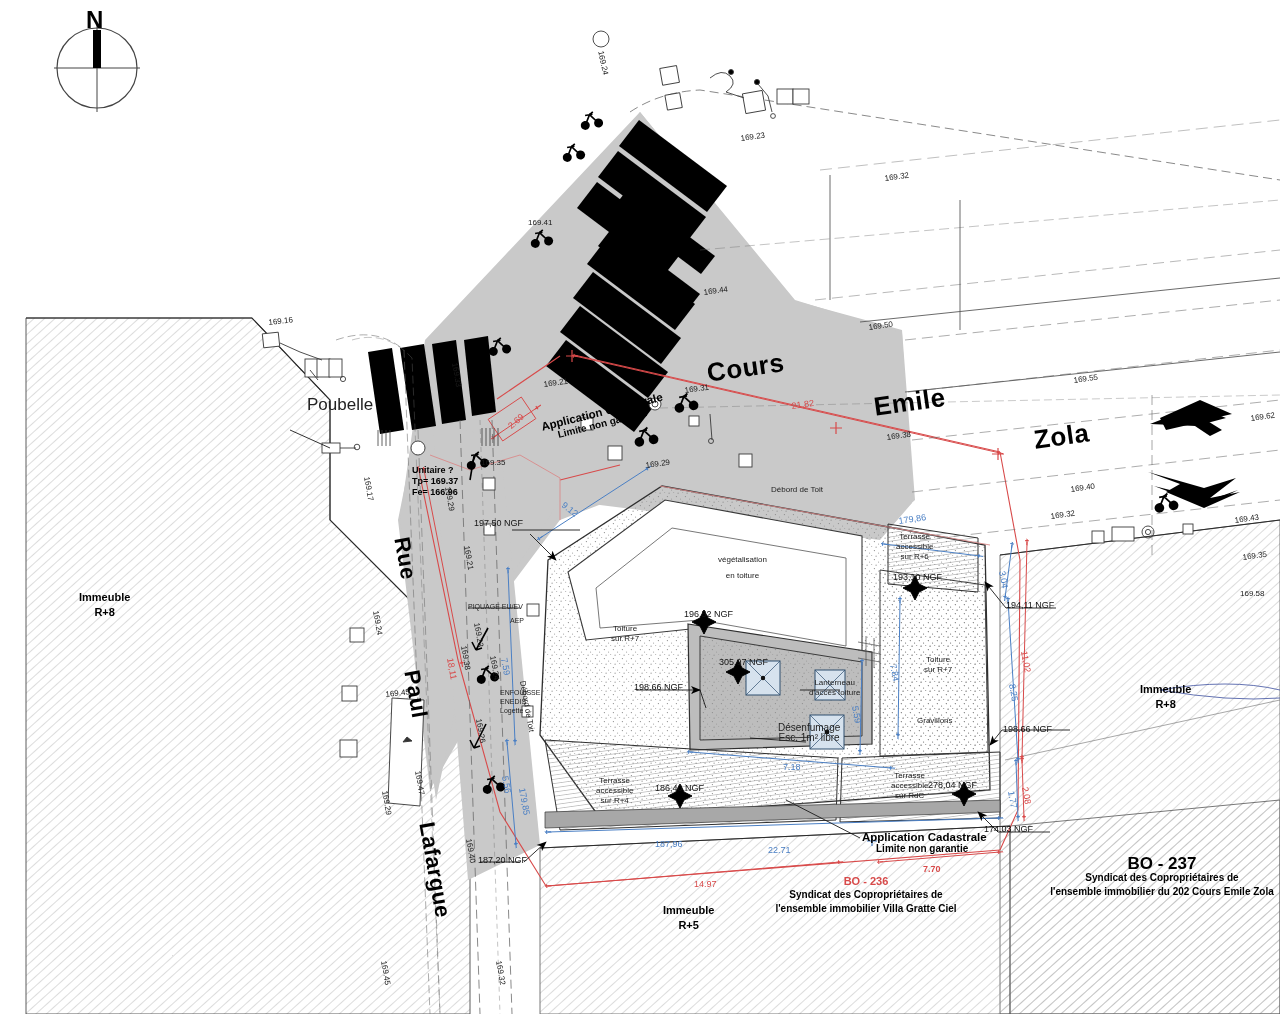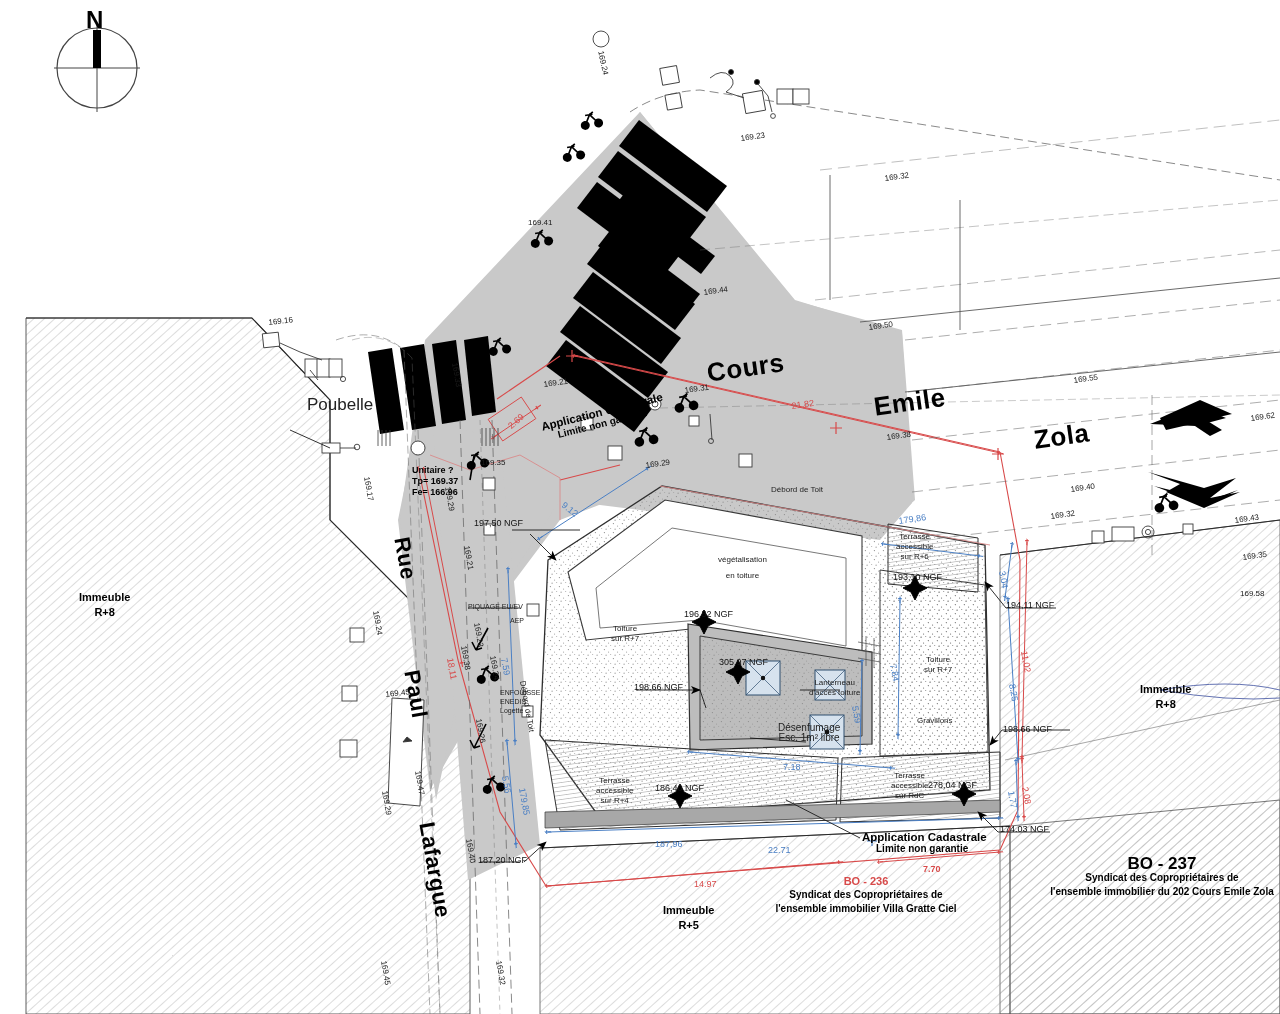--- a/index.html
+++ b/index.html
@@ -417,21 +417,21 @@
       <div class="lbl note ctr" style="left: 917px; top: 716px; transform-origin: left top;;font-size:8px;line-height:10px;">Gravillons</div>
       <div class="lbl note ctr" style="left: 771px; top: 485px; transform-origin: left top;;font-size:8px;line-height:10px;">Débord  de  Toit</div>
       <div class="lbl ngf" style="left: 684px; top: 609px; transform-origin: left top;;font-size:9px;">196.52 NGF</div>
       <div class="lbl ngf" style="left: 719px; top: 657px; transform-origin: left top;;font-size:9px;">305,97 NGF</div>
       <div class="lbl ngf" style="left: 634px; top: 682px; transform-origin: left top;;font-size:9px;">198.66 NGF</div>
       <div class="lbl ngf" style="left: 893px; top: 572px; transform-origin: left top;;font-size:9px;">193,10 NGF</div>
       <div class="lbl ngf" style="left: 1006px; top: 600px; transform-origin: left top;;font-size:9px;">194,11 NGF</div>
       <div class="lbl ngf" style="left: 1003px; top: 724px; transform-origin: left top;;font-size:9px;">198.66 NGF</div>
       <div class="lbl ngf" style="left: 655px; top: 783px; transform-origin: left top;;font-size:9px;">186,40 NGF</div>
       <div class="lbl ngf" style="left: 928px; top: 780px; transform-origin: left top;;font-size:9px;">278,04 NGF</div>
-      <div class="lbl ngf" style="left: 1000px; top: 824px; transform-origin: left top;;font-size:9px;">174.03 NGF</div>
+      <div class="lbl ngf" style="left: 972px; top: 824px; transform-origin: left top;;font-size:9px;padding-left:12px;">174.03 NGF</div>
       <div class="lbl ngf" style="left: 478px; top: 855px; transform-origin: left top;;font-size:9px;">187,20 NGF</div>
       <div class="lbl ngf" style="left: 474px; top: 518px; transform-origin: left top;;font-size:9px;">197,50 NGF</div>
       <div class="lbl dim-blue" style="left: 566px; top: 500px; transform: rotate(38deg); transform-origin: left top;">9.12</div>
       <div class="lbl dim-blue" style="left: 509px; top: 657px; transform: rotate(80deg); transform-origin: left top;">7.59</div>
       <div class="lbl dim-blue" style="left: 510px; top: 775px; transform: rotate(80deg); transform-origin: left top;">5.56</div>
       <div class="lbl dim-blue" style="left: 1007px; top: 570px; transform: rotate(80deg); transform-origin: left top;">3.04</div>
       <div class="lbl dim-blue" style="left: 1017px; top: 683px; transform: rotate(80deg); transform-origin: left top;">8.25</div>
       <div class="lbl dim-blue" style="left: 1016px; top: 790px; transform: rotate(80deg); transform-origin: left top;">1.77</div>
       <div class="lbl dim-blue" style="left: 898px; top: 663px; transform: rotate(80deg); transform-origin: left top;">7.84</div>
       <div class="lbl dim-blue" style="left: 860px; top: 705px; transform: rotate(80deg); transform-origin: left top;">5.59</div>

